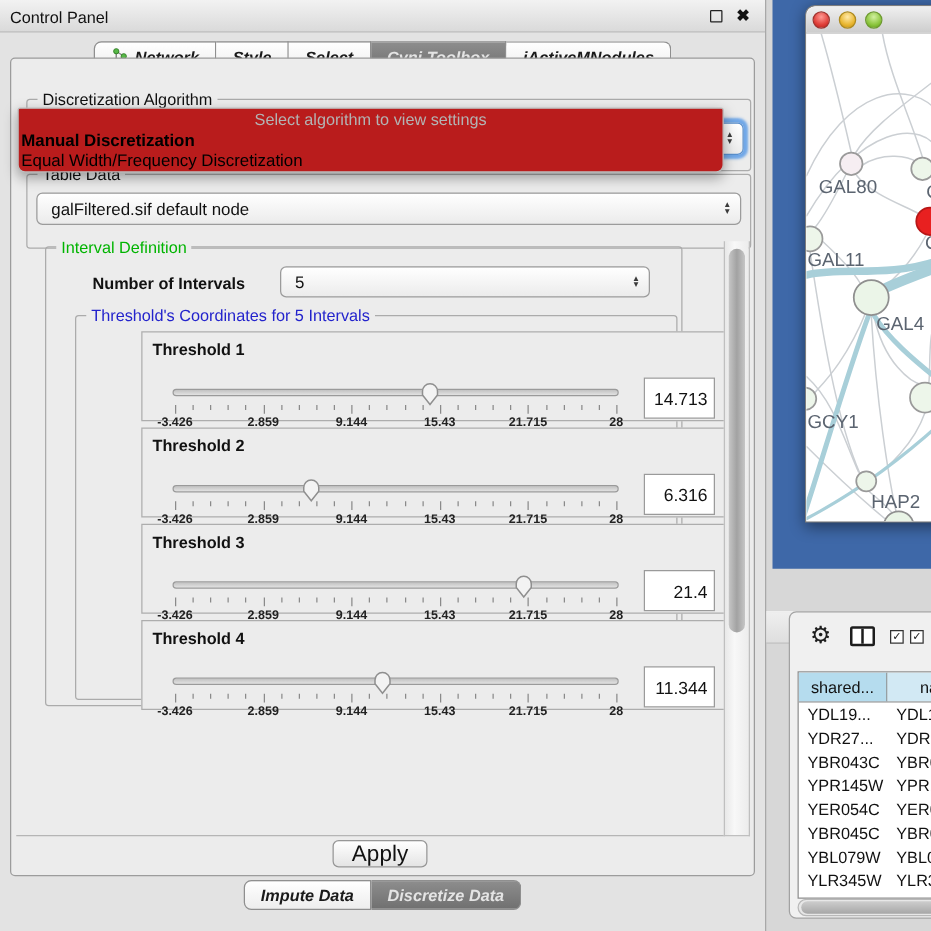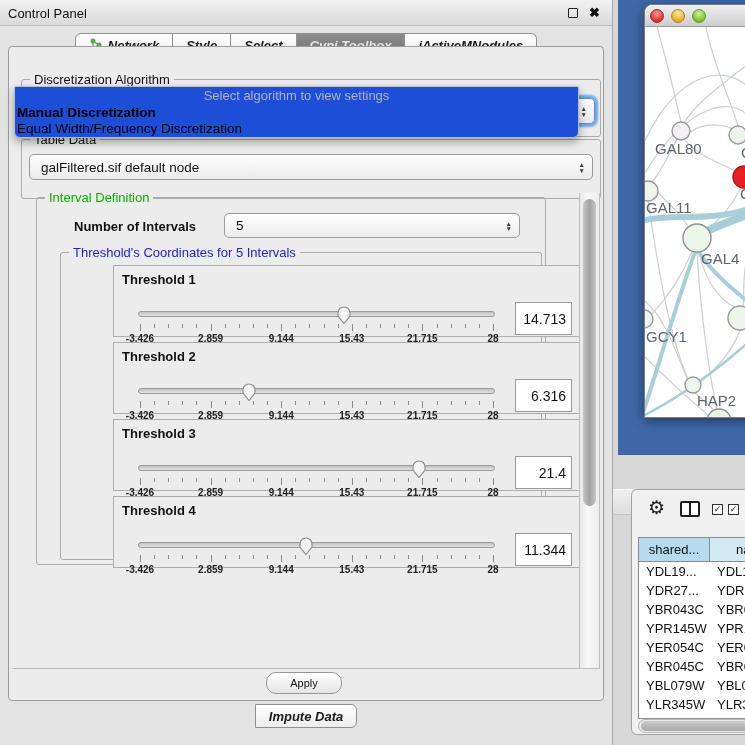--- a/index.html
+++ b/index.html
@@ -39,21 +39,21 @@
 
   
   .combo { position:absolute; background:linear-gradient(#ffffff,#ebebeb);
     border:1px solid #9b9b9b; border-radius:5px; font-size:13.5px; color:#111;
     display:flex; align-items:center; padding:0 22px 0 11px; }
   .combo .arrows { position:absolute; right:7px; top:50%; transform:translateY(-50%);
     display:flex; flex-direction:column; align-items:center; font-size:6.5px; line-height:5.5px; color:#3a3a3a; }
   .combo.focused { box-shadow:0 0 2px 3px rgba(90,155,230,.85); border-color:#5a90ce; }
 
   
-  .popup { position:absolute; left:5px; top:39px; width:565px; height:52px; background:#1d4ed8;
+  .popup { position:absolute; left:5px; top:39px; width:565px; height:52px; background:#b91c1c;
     border:1px solid #bdbdbd; border-radius:2px 2px 6px 6px;
     box-shadow:0 4px 10px rgba(0,0,0,.35); z-index:30; overflow:hidden; }
   .popup .hint { height:18px; line-height:18px; text-align:center; color:#b3b3b3; font-size:13px; }
   .popup .item { height:16px; line-height:16px; font-size:13.5px; color:#000; padding-left:2px; white-space:nowrap; }
   .popup .item.bold { font-weight:bold; }
 
   
   .scroll-area { position:absolute; left:4px; top:146px; width:566px; height:476px;
     overflow:hidden; border-bottom:1px solid #b5b5b5; }
   .v-scrollbar { position:absolute; left:570px; top:146px; width:21px; height:476px;
@@ -80,21 +80,21 @@
 
   
   .attr-list { position:absolute; background:#fff; border:1px solid #9e9e9e; overflow:hidden; }
   .attr-item { height:18px; line-height:18px; font-size:13.5px; color:#111; padding-left:10px; }
   .list-scroll { position:absolute; right:0; top:0; bottom:0; width:14px; background:#f1f1f1;
     border-left:1px solid #cfcfcf; }
   .list-scroll .sb-thumb { position:absolute; left:2px; top:2px; width:9px; height:36px;
     border-radius:5px; background:linear-gradient(90deg,#bdbdbd,#989898 50%,#bdbdbd); }
 
   .mac-btn { position:absolute; background:linear-gradient(#ffffff,#e4e4e4);
-    border:1px solid #979797; border-radius:10px; font-size:11px; color:#111;
+    border:1px solid #979797; border-radius:5px; font-size:18px; color:#111;
     text-align:center; font-family:"Liberation Sans",sans-serif; }
 
   
   .right-panel { position:absolute; left:612px; top:0; width:133px; height:745px;
     background:#d7d7d7; border-left:1px solid #a8a8a8; }
   .desktop { position:absolute; left:5px; top:0; width:128px; height:455px; background:#3e68a8; }
   .net-window { position:absolute; left:26px; top:4px; width:120px; height:414px; background:#fff;
     border:1px solid #7d7d7d; border-radius:8px 0 0 0; box-shadow:0 3px 12px rgba(0,0,0,.45); }
   .nw-titlebar { position:absolute; left:0; top:0; right:0; height:22px; border-radius:8px 0 0 0;
     background:linear-gradient(#f0f0f0,#cdcdcd); border-bottom:1px solid #9a9a9a; }
@@ -401,20 +401,23 @@
       <div class="v-scrollbar">
         <div class="sb-thumb" style="top:6px; height:307px;"></div>
       </div>
 
       <button class="mac-btn" style="left:257px; top:625px; width:76px; height:22px;">Apply</button>
     </div>
 
     <nav class="seg-tabs bottom-tabs" id="bottom-tabs">
         <div class="seg">
           <span>Impute Data</span>
+        </div>
+        <div class="seg selected">
+          <span>Discretize Data</span>
         </div>
       </nav>
   </section>
 
   <section class="right-panel">
     <div class="desktop">
       <div class="net-window">
         <div class="nw-titlebar">
           <span class="light red"></span>
           <span class="light yellow"></span>

